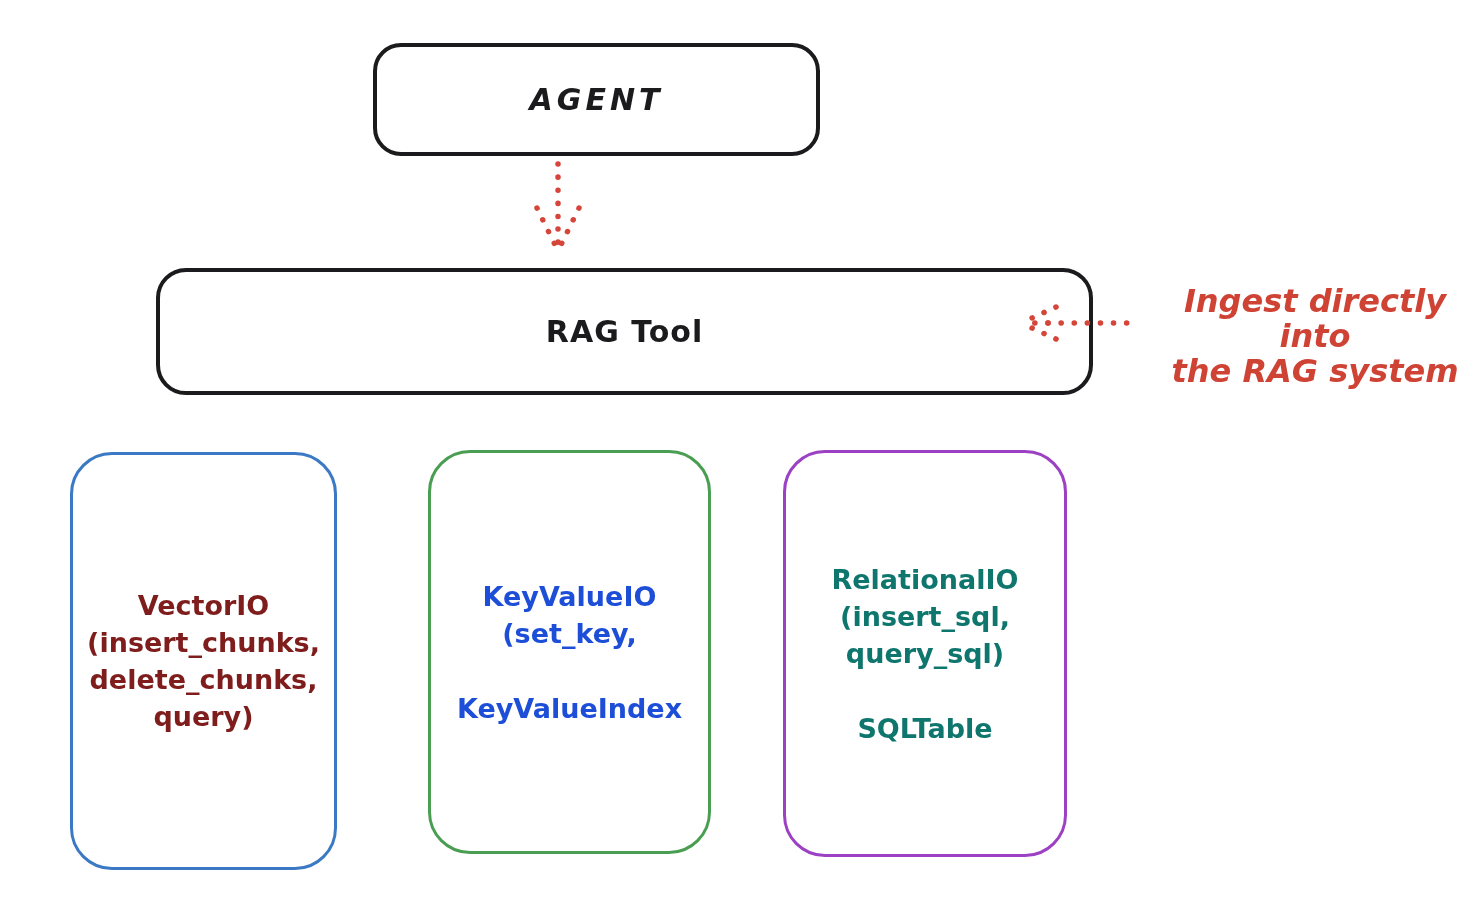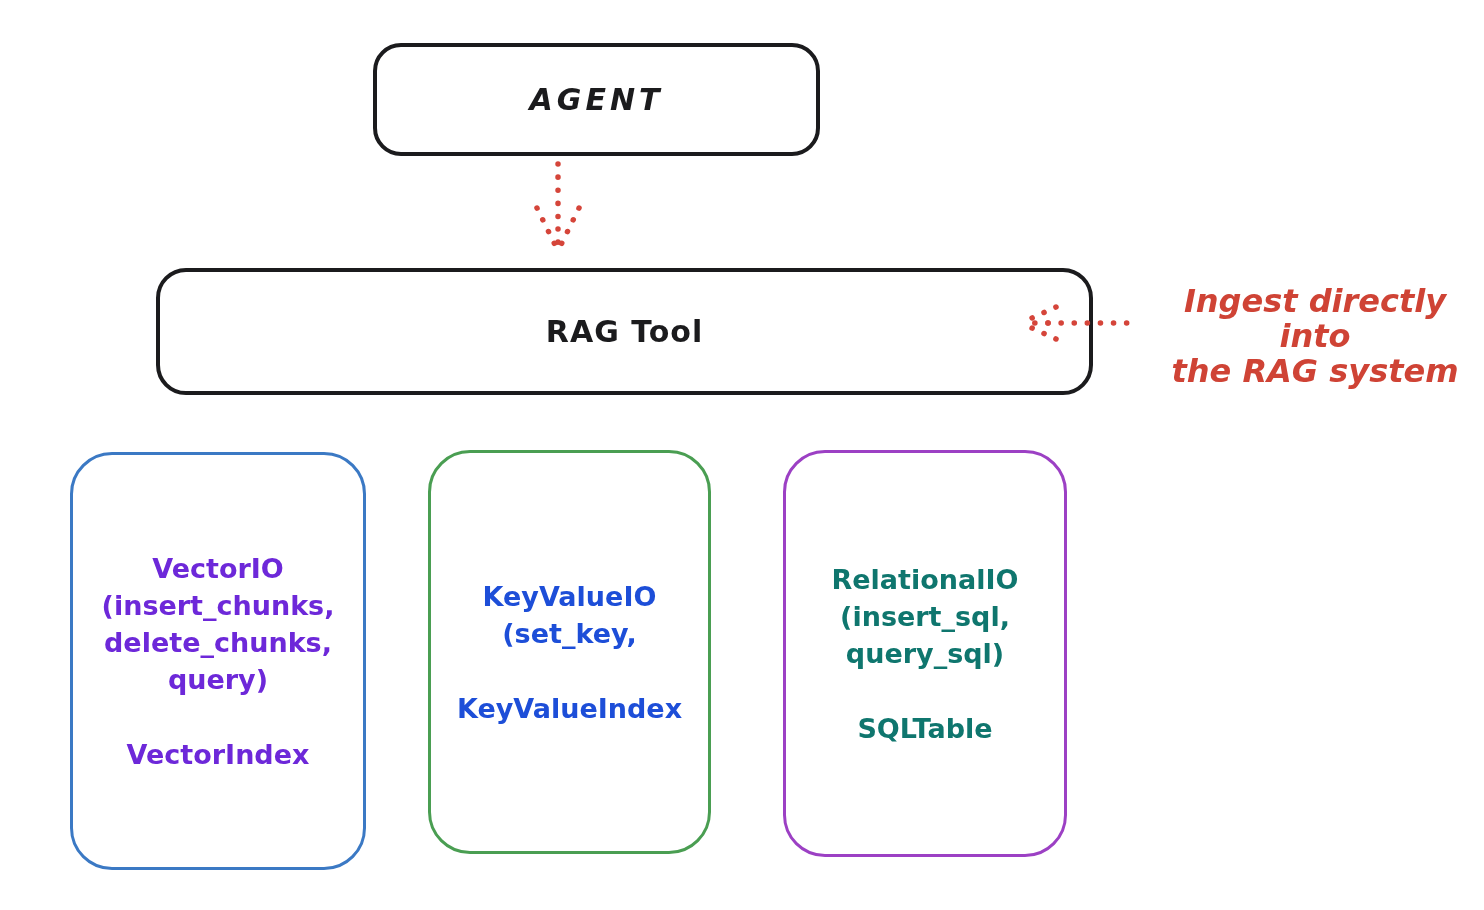--- a/index.html
+++ b/index.html
@@ -41,21 +41,21 @@
   .io-box {
     border-radius: 42px;
     flex-direction: column;
     font-size: 27px;
     font-weight: 600;
     line-height: 37px;
   }
 
   .io-box .index-label { margin-top: 38px; }
 
-  .vector-box   { left: 70px;  top: 452px; width: 296px; height: 418px; border: 3.5px solid #3b79c4; color: #6d28d9; }
+  .vector-box   { left: 70px;  top: 452px; width: 267px; height: 418px; border: 3.5px solid #3b79c4; color: #7f1d1d; }
   .keyvalue-box { left: 428px; top: 450px; width: 283px; height: 404px; border: 3.5px solid #4a9e52; color: #1d4ed8; }
   .relational-box { left: 783px; top: 450px; width: 284px; height: 407px; border: 3.5px solid #9c40c4; color: #0f766e; }
 
   .arrow { position: absolute; }
 
   .annotation {
     position: absolute;
     left: 1150px; top: 284px; width: 330px;
     color: #cf4335;
     font-size: 32px;
@@ -99,21 +99,20 @@
   <div class="annotation">
     <div>Ingest directly into</div>
     <div>the RAG system</div>
   </div>
 
   <div class="box io-box vector-box">
     <div>VectorIO</div>
     <div>(insert_chunks,</div>
     <div>delete_chunks,</div>
     <div>query)</div>
-    <div class="index-label">VectorIndex</div>
   </div>
 
   <div class="box io-box keyvalue-box">
     <div>KeyValueIO</div>
     <div>(set_key,</div>
     <div class="index-label">KeyValueIndex</div>
   </div>
 
   <div class="box io-box relational-box">
     <div>RelationalIO</div>

